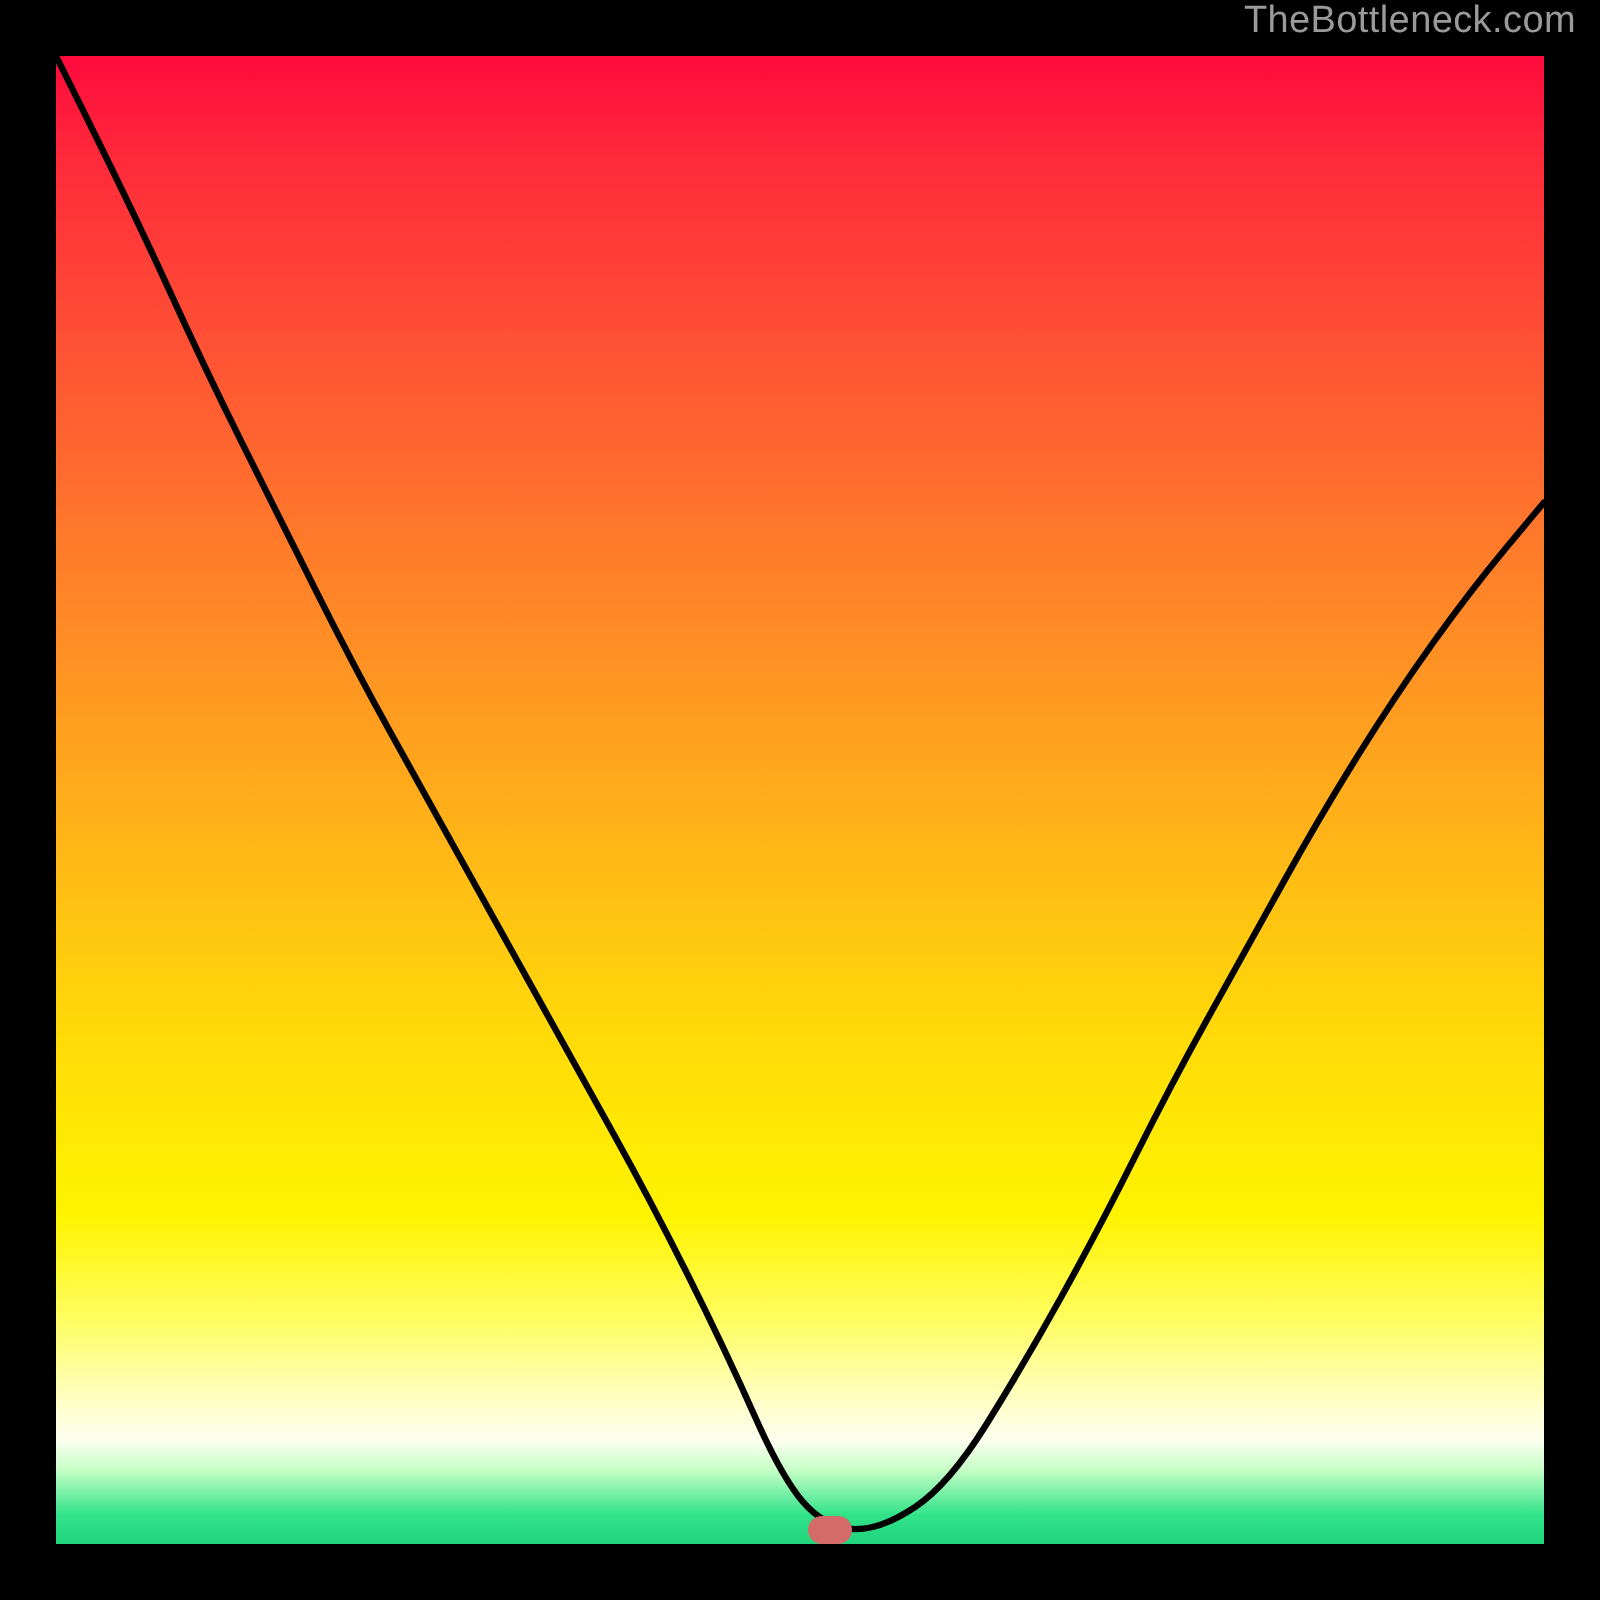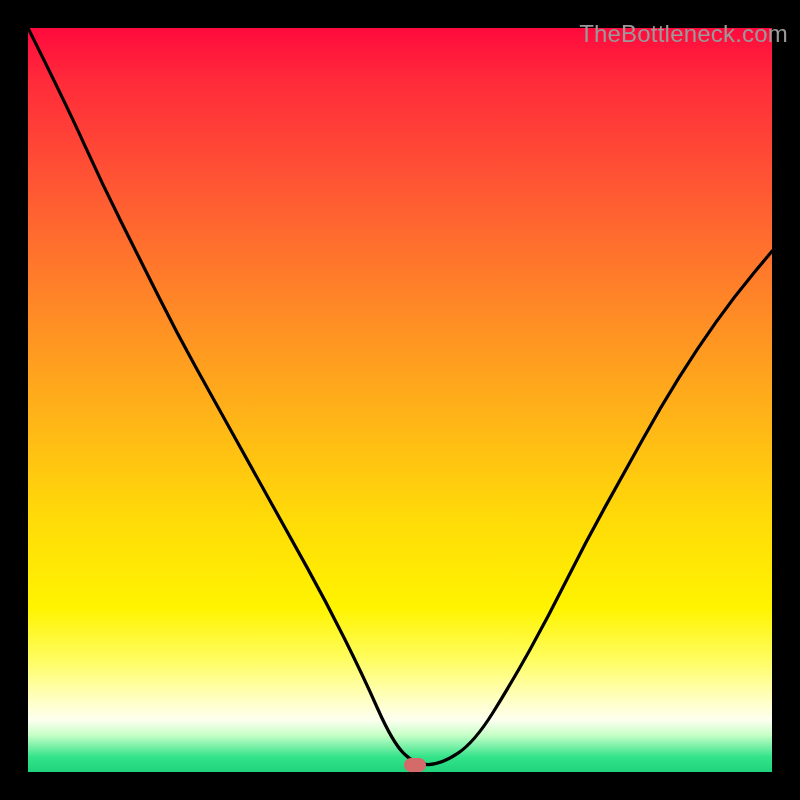--- a/index.html
+++ b/index.html
@@ -58,24 +58,24 @@
   }
   .marker {
     position: absolute;
     width: 22px;
     height: 14px;
     background: #d46a6a;
     border-radius: 7px;
   }
   .watermark {
     position: absolute;
-    top: 20px;
+    top: 0;
     right: 12px;
     color: #9a9a9a;
-    font-size: 24px;
+    font-size: 19px;
     letter-spacing: 0.2px;
     user-select: none;
   }
 </style>
 </head>
 <body>
 
 <div class="frame">
 
   <div class="plot-area">

